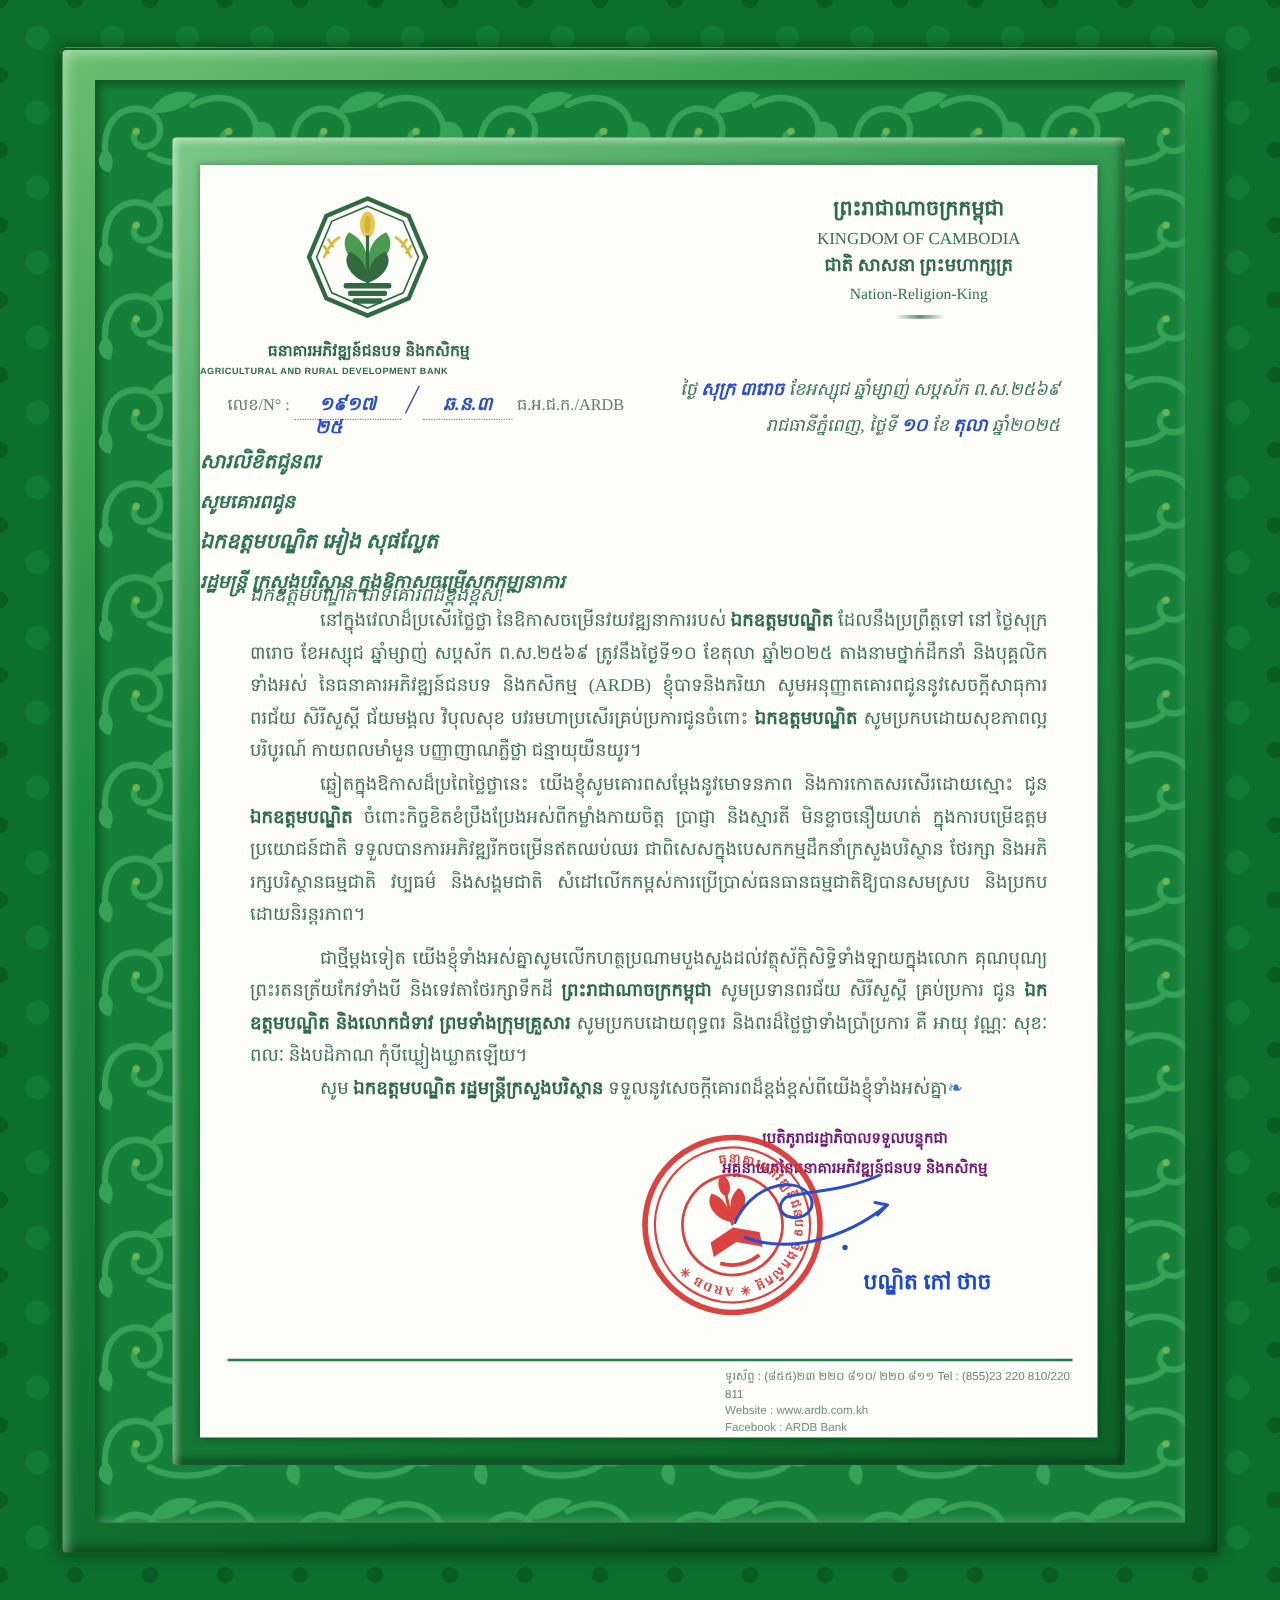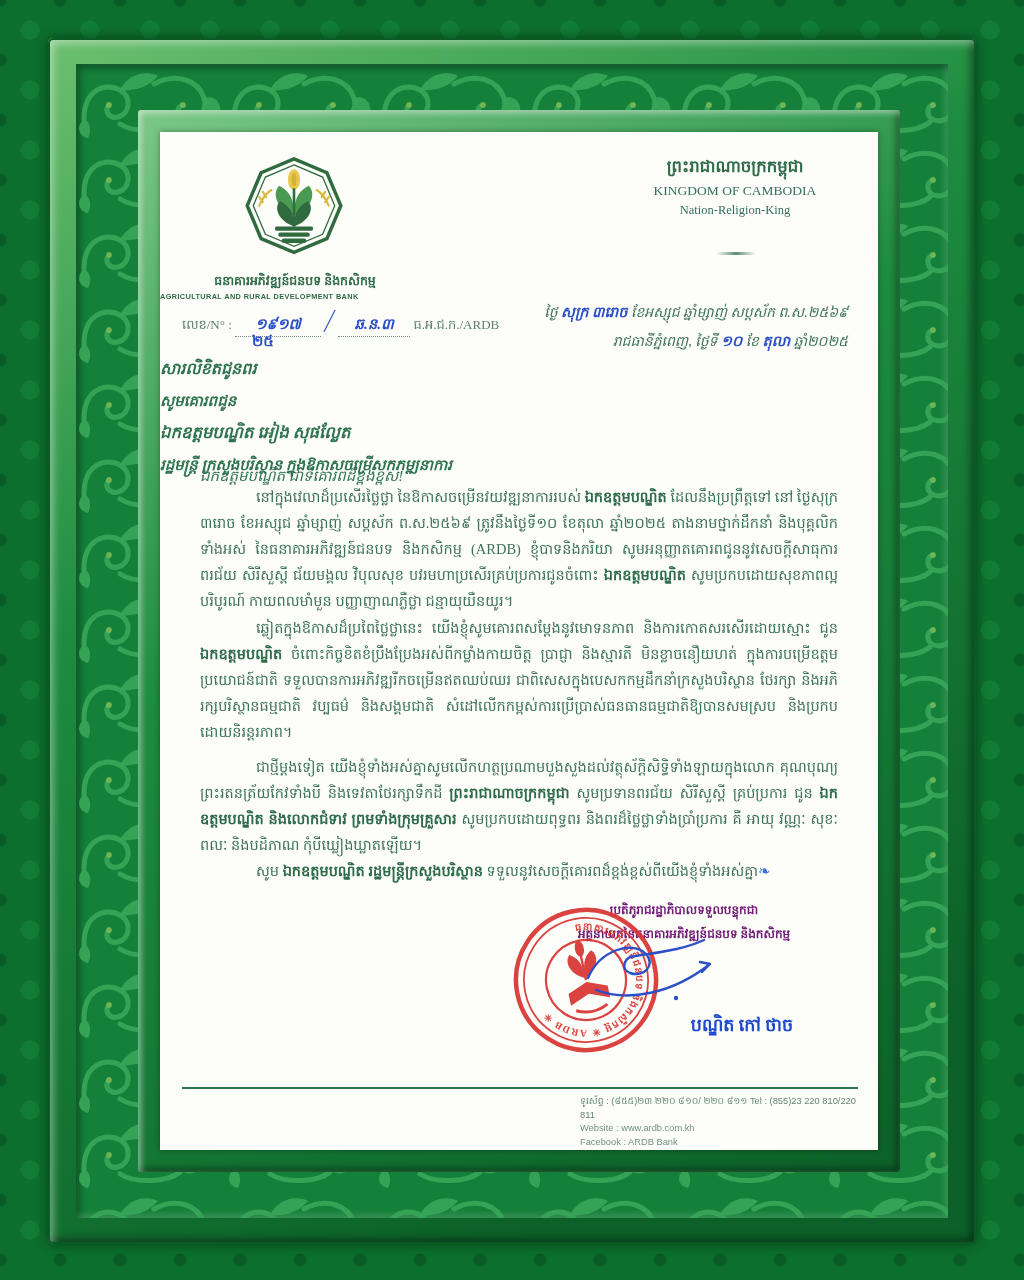--- a/index.html
+++ b/index.html
@@ -45,21 +45,21 @@
   }
   
   .logo{left:82px;top:20px;width:104px;height:116px;}
   .bank-kh{left:0px;top:141px;width:270px;text-align:center;font-weight:700;font-size:12.5px;color:#2f6b49;}
   .bank-en{left:0px;top:160px;width:270px;text-align:left;font-weight:700;font-size:7.3px;letter-spacing:.4px;color:#2f6b49;font-family:Liberation Sans, sans-serif;}
   .ref-line{left:22px;top:176px;width:330px;font-size:13px;color:#5d7f6c;white-space:nowrap;}
   .dotted{display:inline-block;border-bottom:1px dotted #7a8d81;text-align:center;}
   .dot1{width:86px;} .dot2{width:72px;}
   .hand{color:#2b4fc7;font-style:italic;font-weight:700;font-size:15px;}
   .big-slash{display:inline-block;color:#2b4fc7;font-size:24px;font-weight:400;transform:rotate(14deg) scaleY(1.5);margin:0 2px;}
-  .hand-below{left:92px;top:199px;font-size:15px;color:#2b4fc7;font-weight:700;}
+  .hand-below{left:92px;top:199px;font-size:15px;color:#2b4fc7;font-style:italic;font-weight:700;}
   .kingdom{left:440px;top:24px;width:270px;text-align:center;}
   .kingdom .kh1{font-weight:700;font-size:16.5px;color:#2f6b49;}
   .kingdom .en1{font-size:13.5px;color:#33705c;margin-top:3px;}
   .kingdom .kh2{font-weight:700;font-size:14.5px;color:#2f6b49;margin-top:4px;}
   .kingdom .en2{font-size:12.5px;color:#33705c;margin-top:4px;}
   .kingdom-divider{left:556px;top:120px;width:40px;height:3px;background:linear-gradient(90deg,transparent,#5a8f72,transparent);border-radius:2px;}
   
   .dateline{left:238px;top:166px;width:450px;text-align:right;font-style:italic;font-size:14px;line-height:29px;color:#3c7257;}
   .dateline .hand{font-size:14.5px;}
   
@@ -140,20 +140,21 @@
     <span class="dotted dot1"><span class="hand">១៩១៧</span></span>
     <span class="big-slash">/</span>
     <span class="dotted dot2"><span class="hand">ឆ.ន.៣</span></span>
     <span>ធ.អ.ជ.ក./ARDB</span>
   </div>
   <div class="abs hand-below">២៥</div>
 
   <div class="abs kingdom">
     <div class="kh1">ព្រះរាជាណាចក្រកម្ពុជា</div>
     <div class="en1">KINGDOM OF CAMBODIA</div>
+    <div class="kh2">ជាតិ សាសនា ព្រះមហាក្សត្រ</div>
     <div class="en2">Nation-Religion-King</div>
   </div>
   <div class="abs kingdom-divider"></div>
 
   <div class="abs dateline">
     <div>
       <span>ថ្ងៃ</span>
       <span class="hand">សុក្រ ៣រោច</span>
       <span>ខែអស្សុជ ឆ្នាំម្សាញ់ សប្តស័ក ព.ស.២៥៦៩</span>
     </div>

